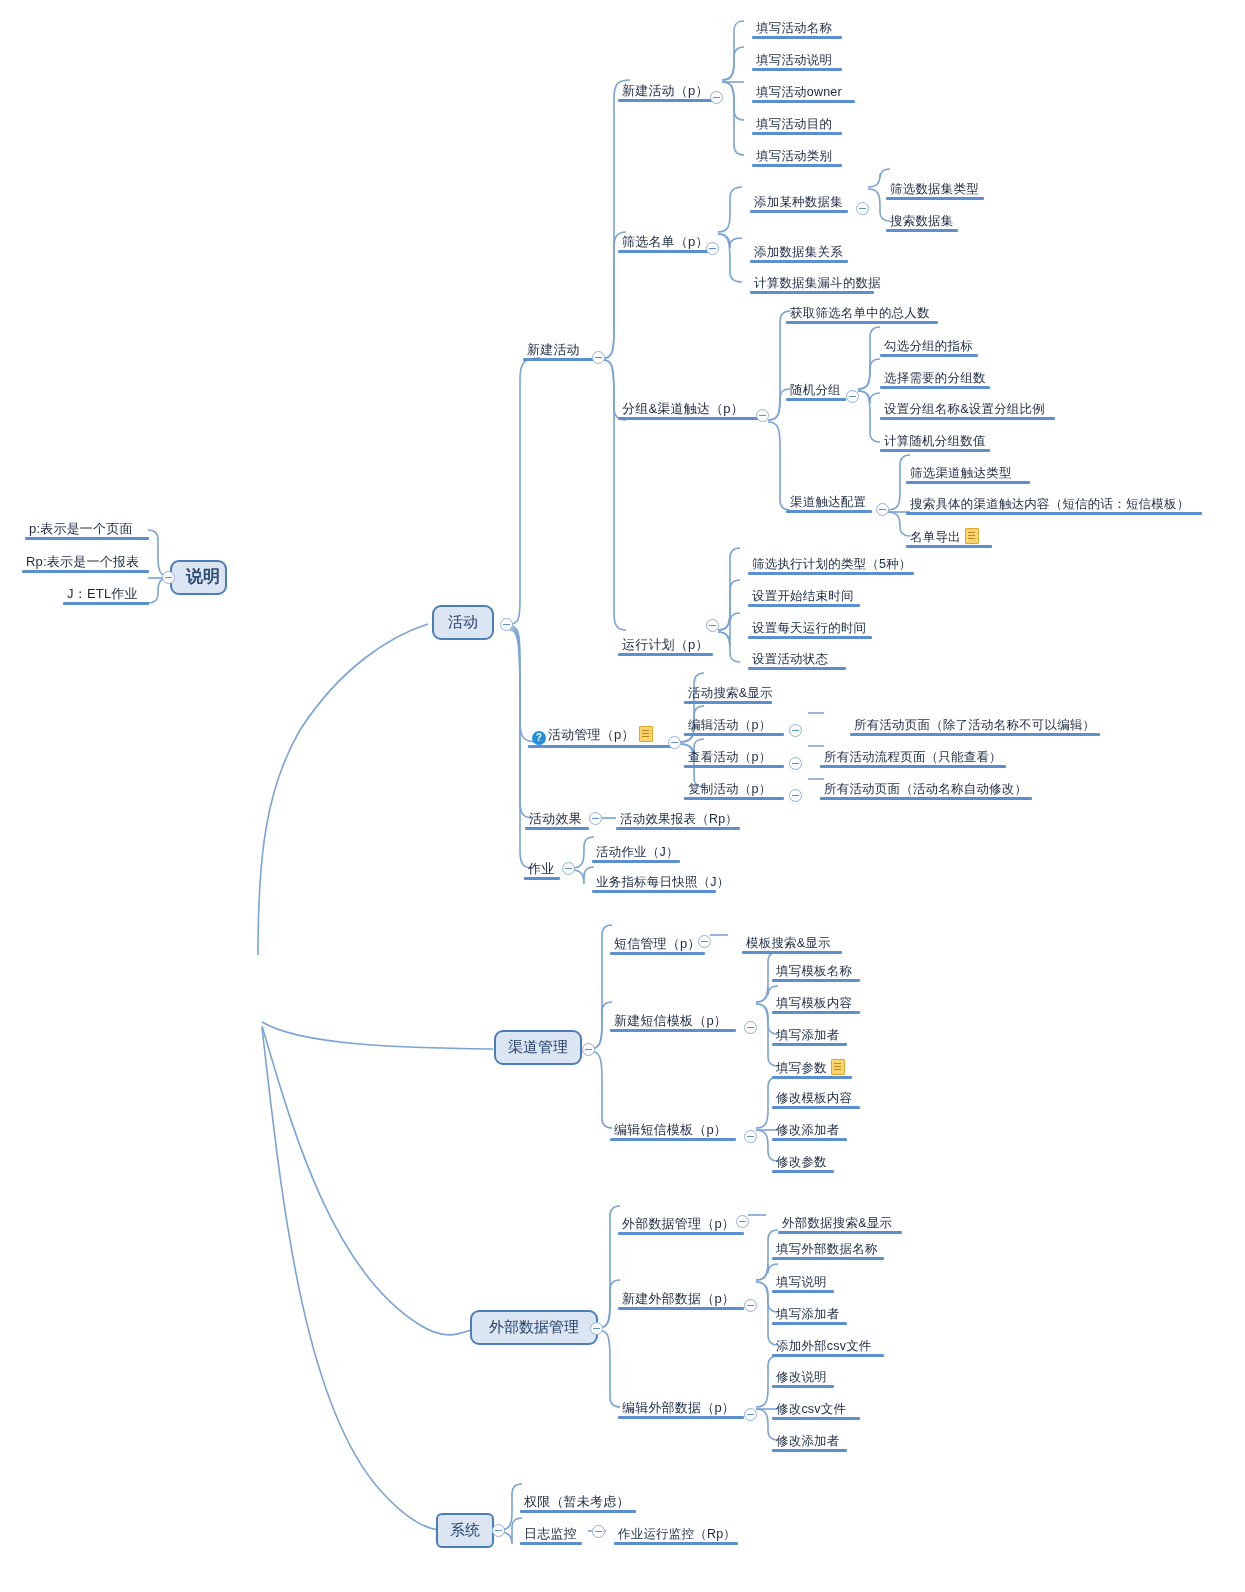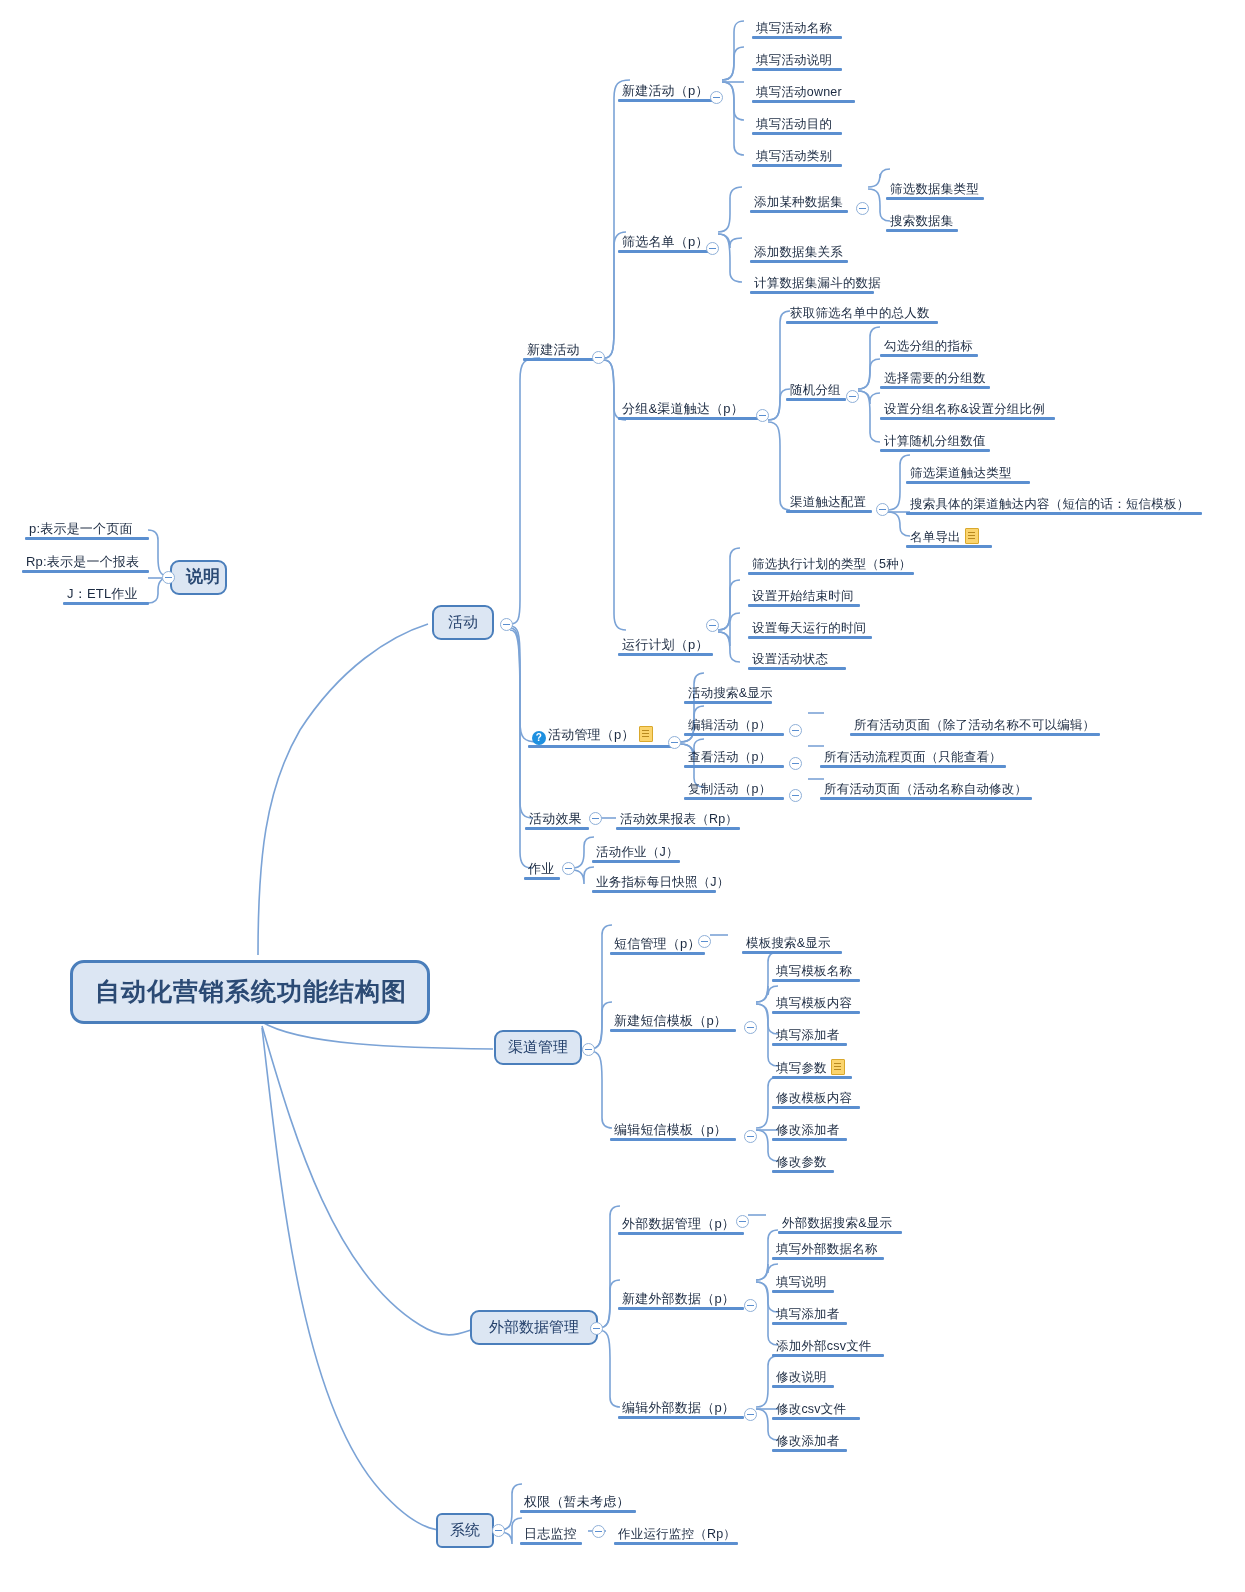--- a/index.html
+++ b/index.html
@@ -143,21 +143,20 @@
       <path d="M500,1532 C510,1532 512,1538 512,1544 L512,1527 C512,1521 516,1518 522,1518"></path>
 
       <path d="M588,1531 L606,1531"></path>
 
       <path d="M168,576 C160,576 158,570 158,558 L158,540 C158,533 154,530 148,530"></path>
       <path d="M168,578 L148,578"></path>
       <path d="M168,578 C160,578 158,584 158,590 L158,594 C158,600 154,603 148,603"></path>
     </g>
   </svg>
 
-  <div class="boxnode root" style="left:70px;top:960px;width:360px;">自动化营销系统功能结构图</div>
 
   <div class="boxnode legend" style="left:170px;top:560px;width:57px;">说明</div>
   <div class="node l2" style="left:25px;top:521px;width:124px;">
     <span>p:表示是一个页面</span>
     <span class="ul" style="width:124px;"></span>
   </div>
   <div class="node l2" style="left:22px;top:554px;width:127px;">
     <span>Rp:表示是一个报表</span>
     <span class="ul" style="width:127px;"></span>
   </div>

